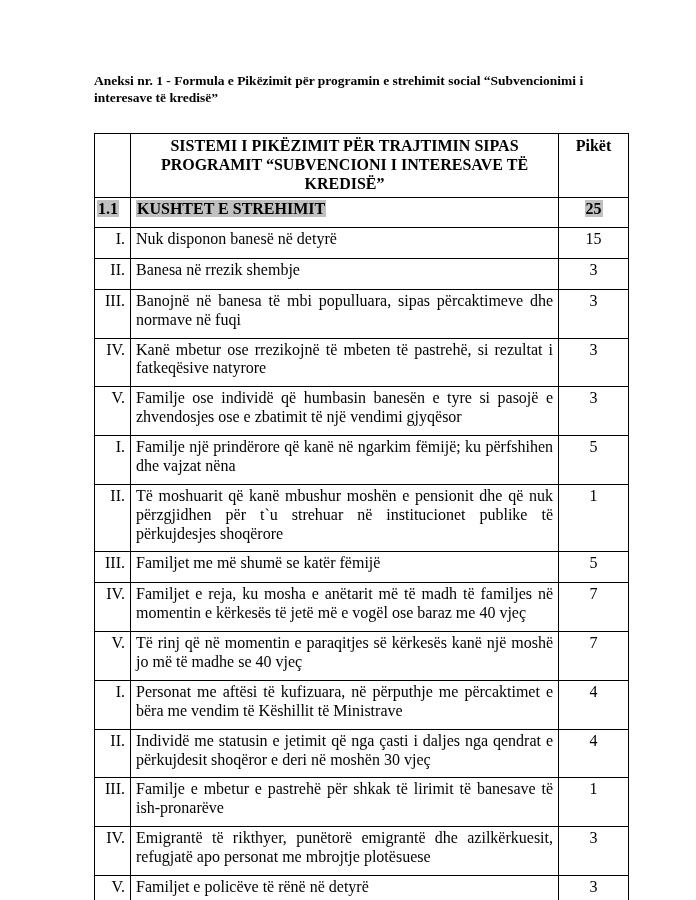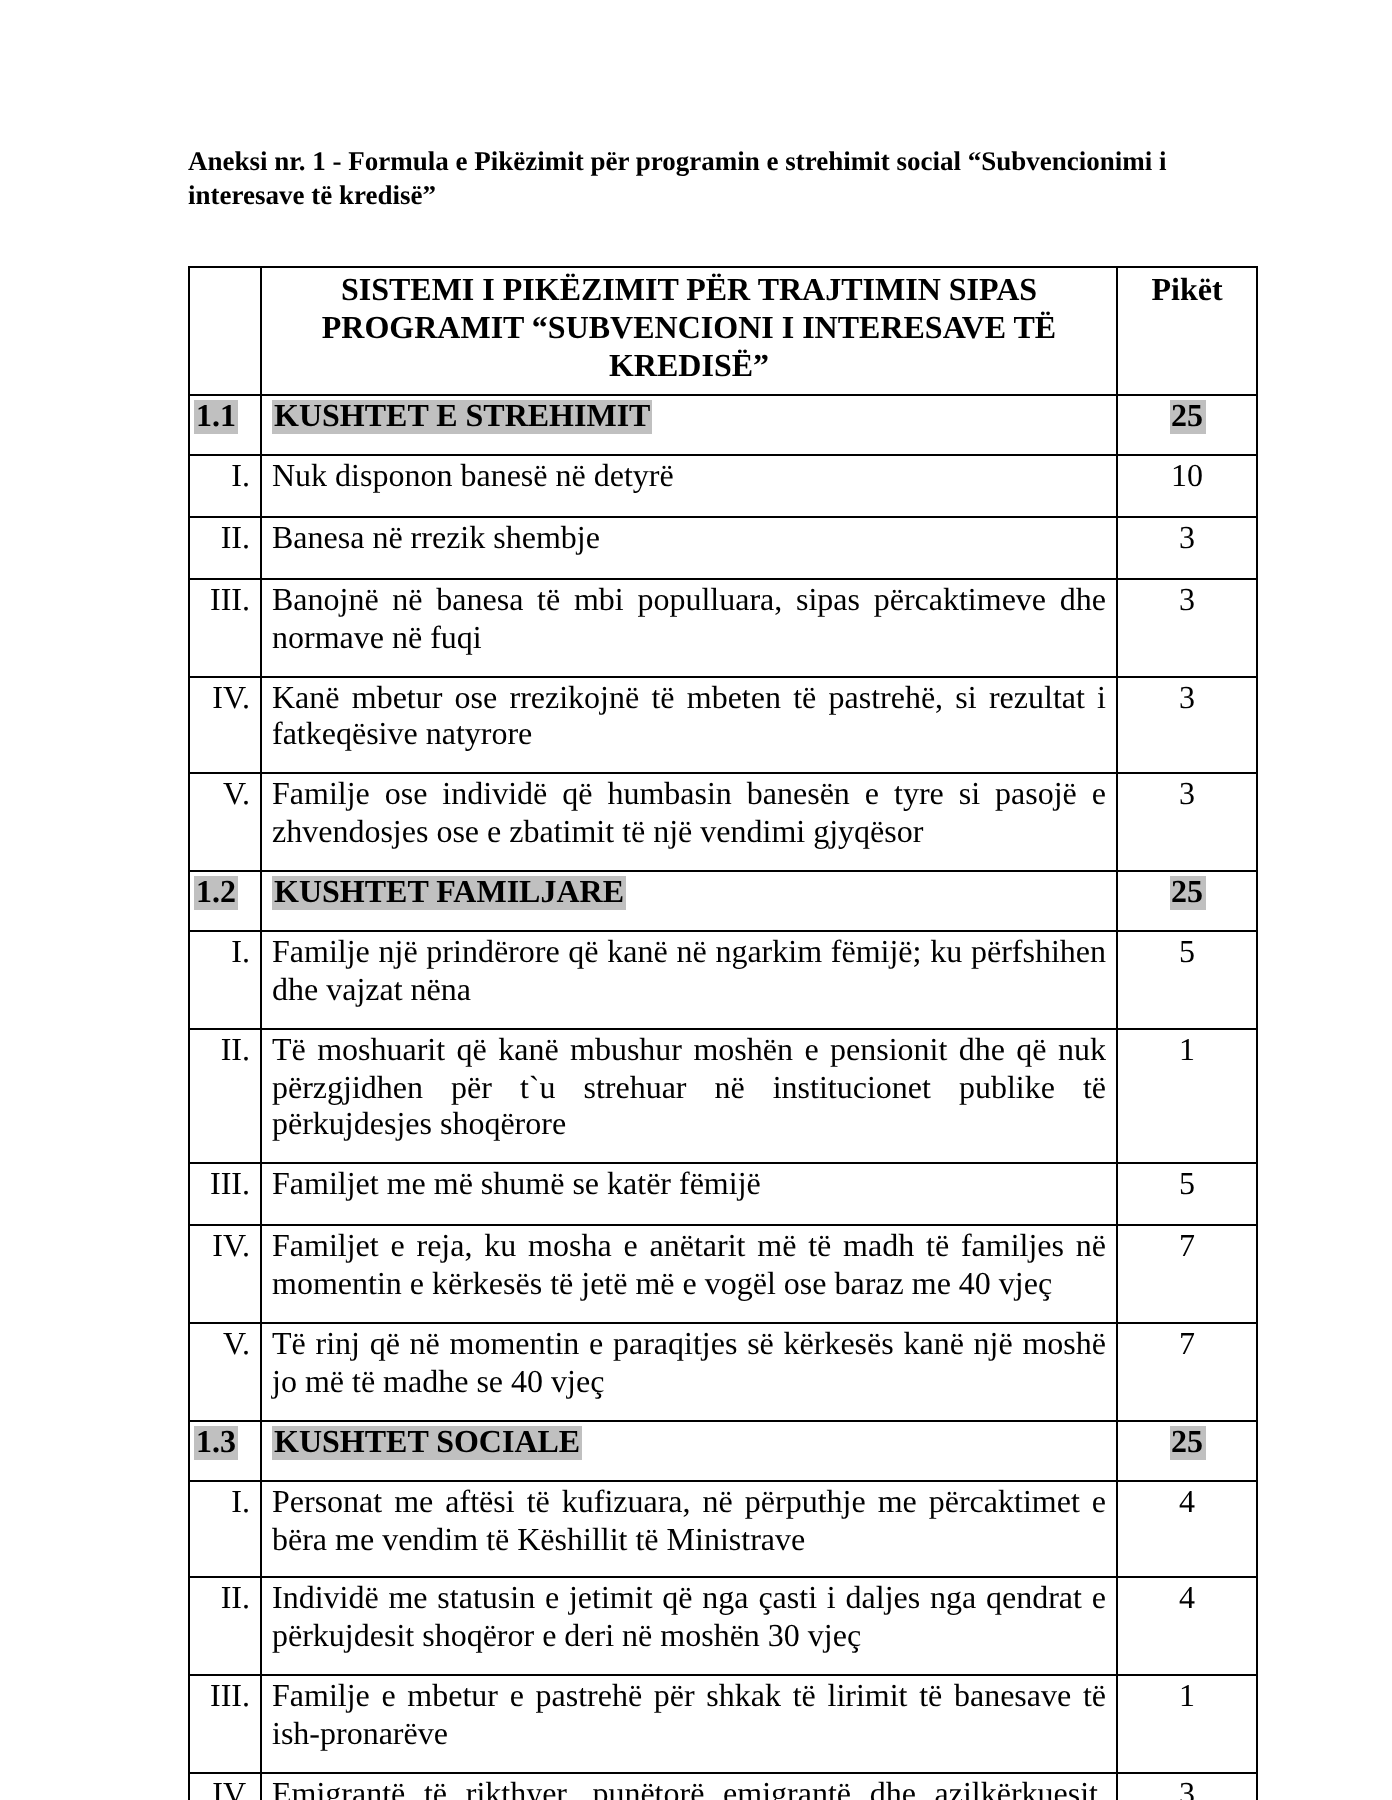--- a/index.html
+++ b/index.html
@@ -95,46 +95,41 @@
     <tbody>
 
     <tr class="section">
           <td class="num-cell"><span class="hl">1.1</span></td>
           <td class="desc-cell"><span class="hl">KUSHTET E STREHIMIT</span></td>
           <td class="points-cell"><span class="hl">25</span></td>
         </tr>
         <tr class="item">
           <td class="num-cell">I.</td>
           <td class="desc-cell">Nuk disponon banesë në detyrë</td>
-          <td class="points-cell">10</td>
+          <td class="points-cell">15</td>
         </tr>
         <tr class="item">
           <td class="num-cell">II.</td>
           <td class="desc-cell">Banesa në rrezik shembje</td>
           <td class="points-cell">3</td>
         </tr>
         <tr class="item">
           <td class="num-cell">III.</td>
           <td class="desc-cell">Banojnë në banesa të mbi populluara, sipas përcaktimeve dhe normave në fuqi</td>
           <td class="points-cell">3</td>
         </tr>
         <tr class="item">
           <td class="num-cell">IV.</td>
           <td class="desc-cell">Kanë mbetur ose rrezikojnë të mbeten të pastrehë, si rezultat i fatkeqësive natyrore</td>
           <td class="points-cell">3</td>
         </tr>
         <tr class="item">
           <td class="num-cell">V.</td>
           <td class="desc-cell">Familje ose individë që humbasin banesën e tyre si pasojë e zhvendosjes ose e zbatimit të një vendimi gjyqësor</td>
           <td class="points-cell">3</td>
-        </tr>
-        <tr class="section">
-          <td class="num-cell"><span class="hl">1.2</span></td>
-          <td class="desc-cell"><span class="hl">KUSHTET FAMILJARE</span></td>
-          <td class="points-cell"><span class="hl">25</span></td>
         </tr>
         <tr class="item">
           <td class="num-cell">I.</td>
           <td class="desc-cell">Familje një prindërore që kanë në ngarkim fëmijë; ku përfshihen dhe vajzat nëna</td>
           <td class="points-cell">5</td>
         </tr>
         <tr class="item">
           <td class="num-cell">II.</td>
           <td class="desc-cell">Të moshuarit që kanë mbushur moshën e pensionit dhe që nuk përzgjidhen për t`u strehuar në institucionet publike të përkujdesjes shoqërore</td>
           <td class="points-cell">1</td>
@@ -146,25 +141,20 @@
         </tr>
         <tr class="item">
           <td class="num-cell">IV.</td>
           <td class="desc-cell">Familjet e reja, ku mosha e anëtarit më të madh të familjes në momentin e kërkesës të jetë më e vogël ose baraz me 40 vjeç</td>
           <td class="points-cell">7</td>
         </tr>
         <tr class="item">
           <td class="num-cell">V.</td>
           <td class="desc-cell">Të rinj që në momentin e paraqitjes së kërkesës kanë një moshë jo më të madhe se 40 vjeç</td>
           <td class="points-cell">7</td>
-        </tr>
-        <tr class="section">
-          <td class="num-cell"><span class="hl">1.3</span></td>
-          <td class="desc-cell"><span class="hl">KUSHTET SOCIALE</span></td>
-          <td class="points-cell"><span class="hl">25</span></td>
         </tr>
         <tr class="item">
           <td class="num-cell">I.</td>
           <td class="desc-cell">Personat me aftësi të kufizuara, në përputhje me përcaktimet e bëra me vendim të Këshillit të Ministrave</td>
           <td class="points-cell">4</td>
         </tr>
         <tr class="item">
           <td class="num-cell">II.</td>
           <td class="desc-cell">Individë me statusin e jetimit që nga çasti i daljes nga qendrat e përkujdesit shoqëror e deri në moshën 30 vjeç</td>
           <td class="points-cell">4</td>

